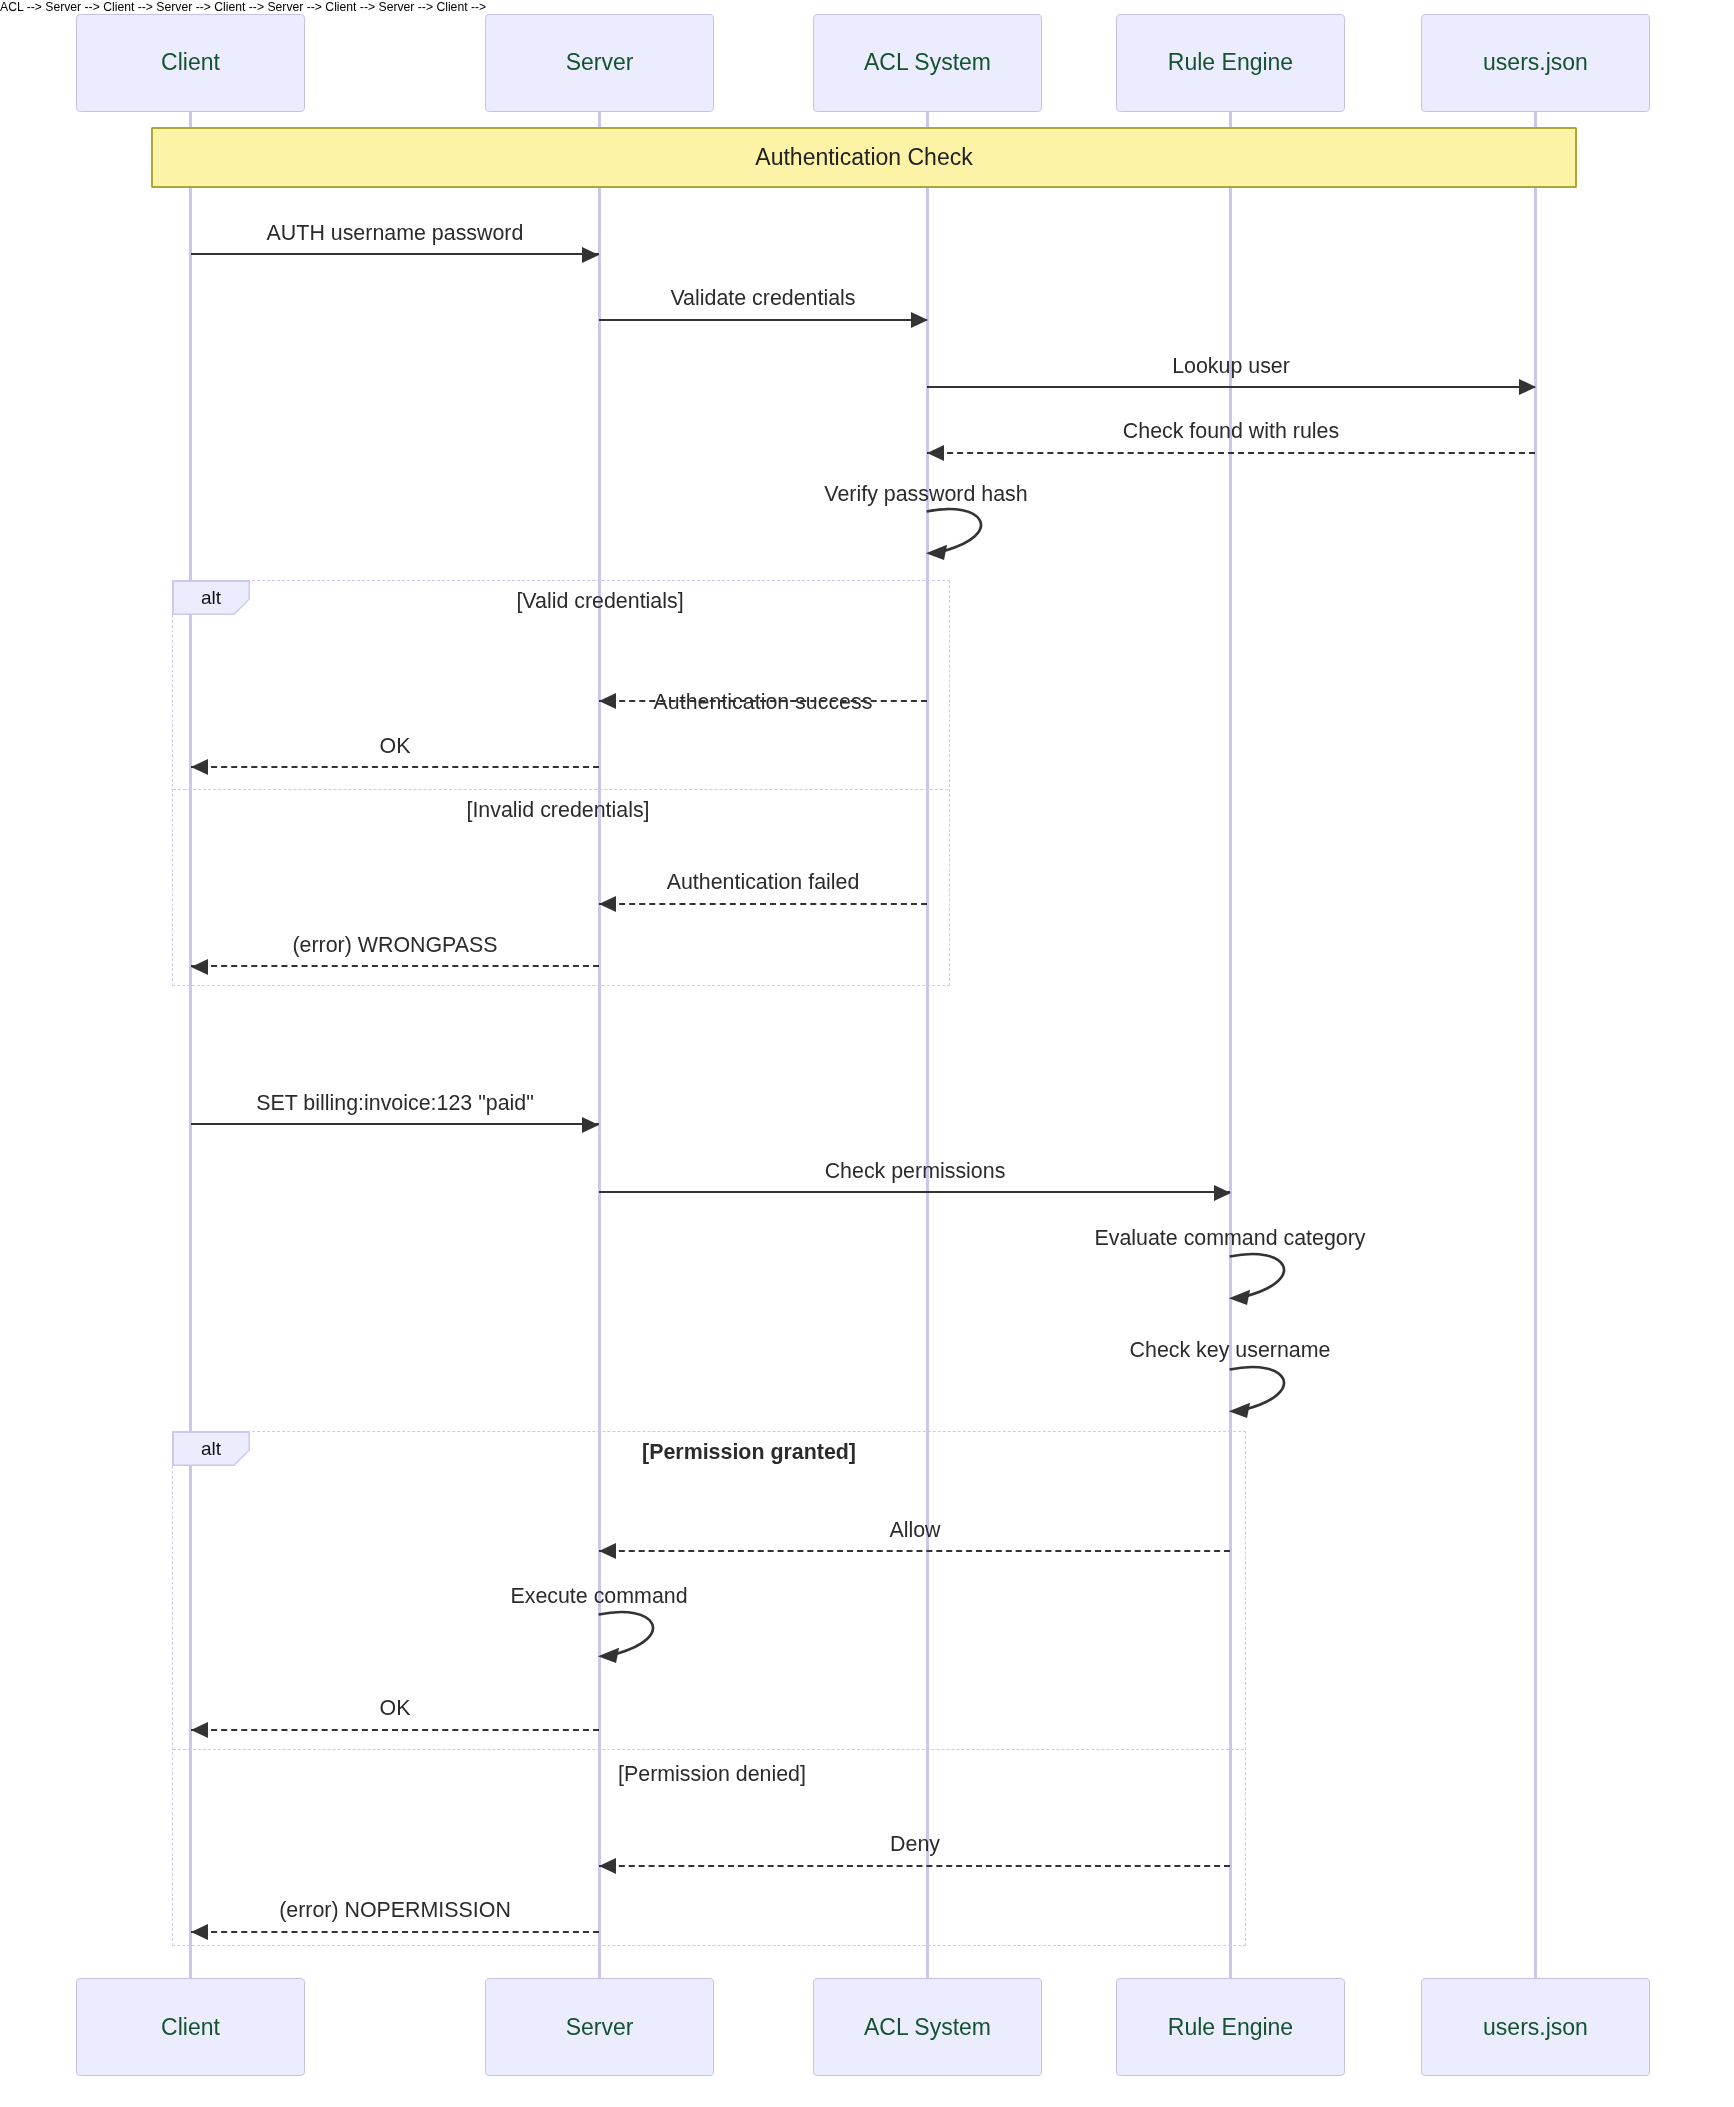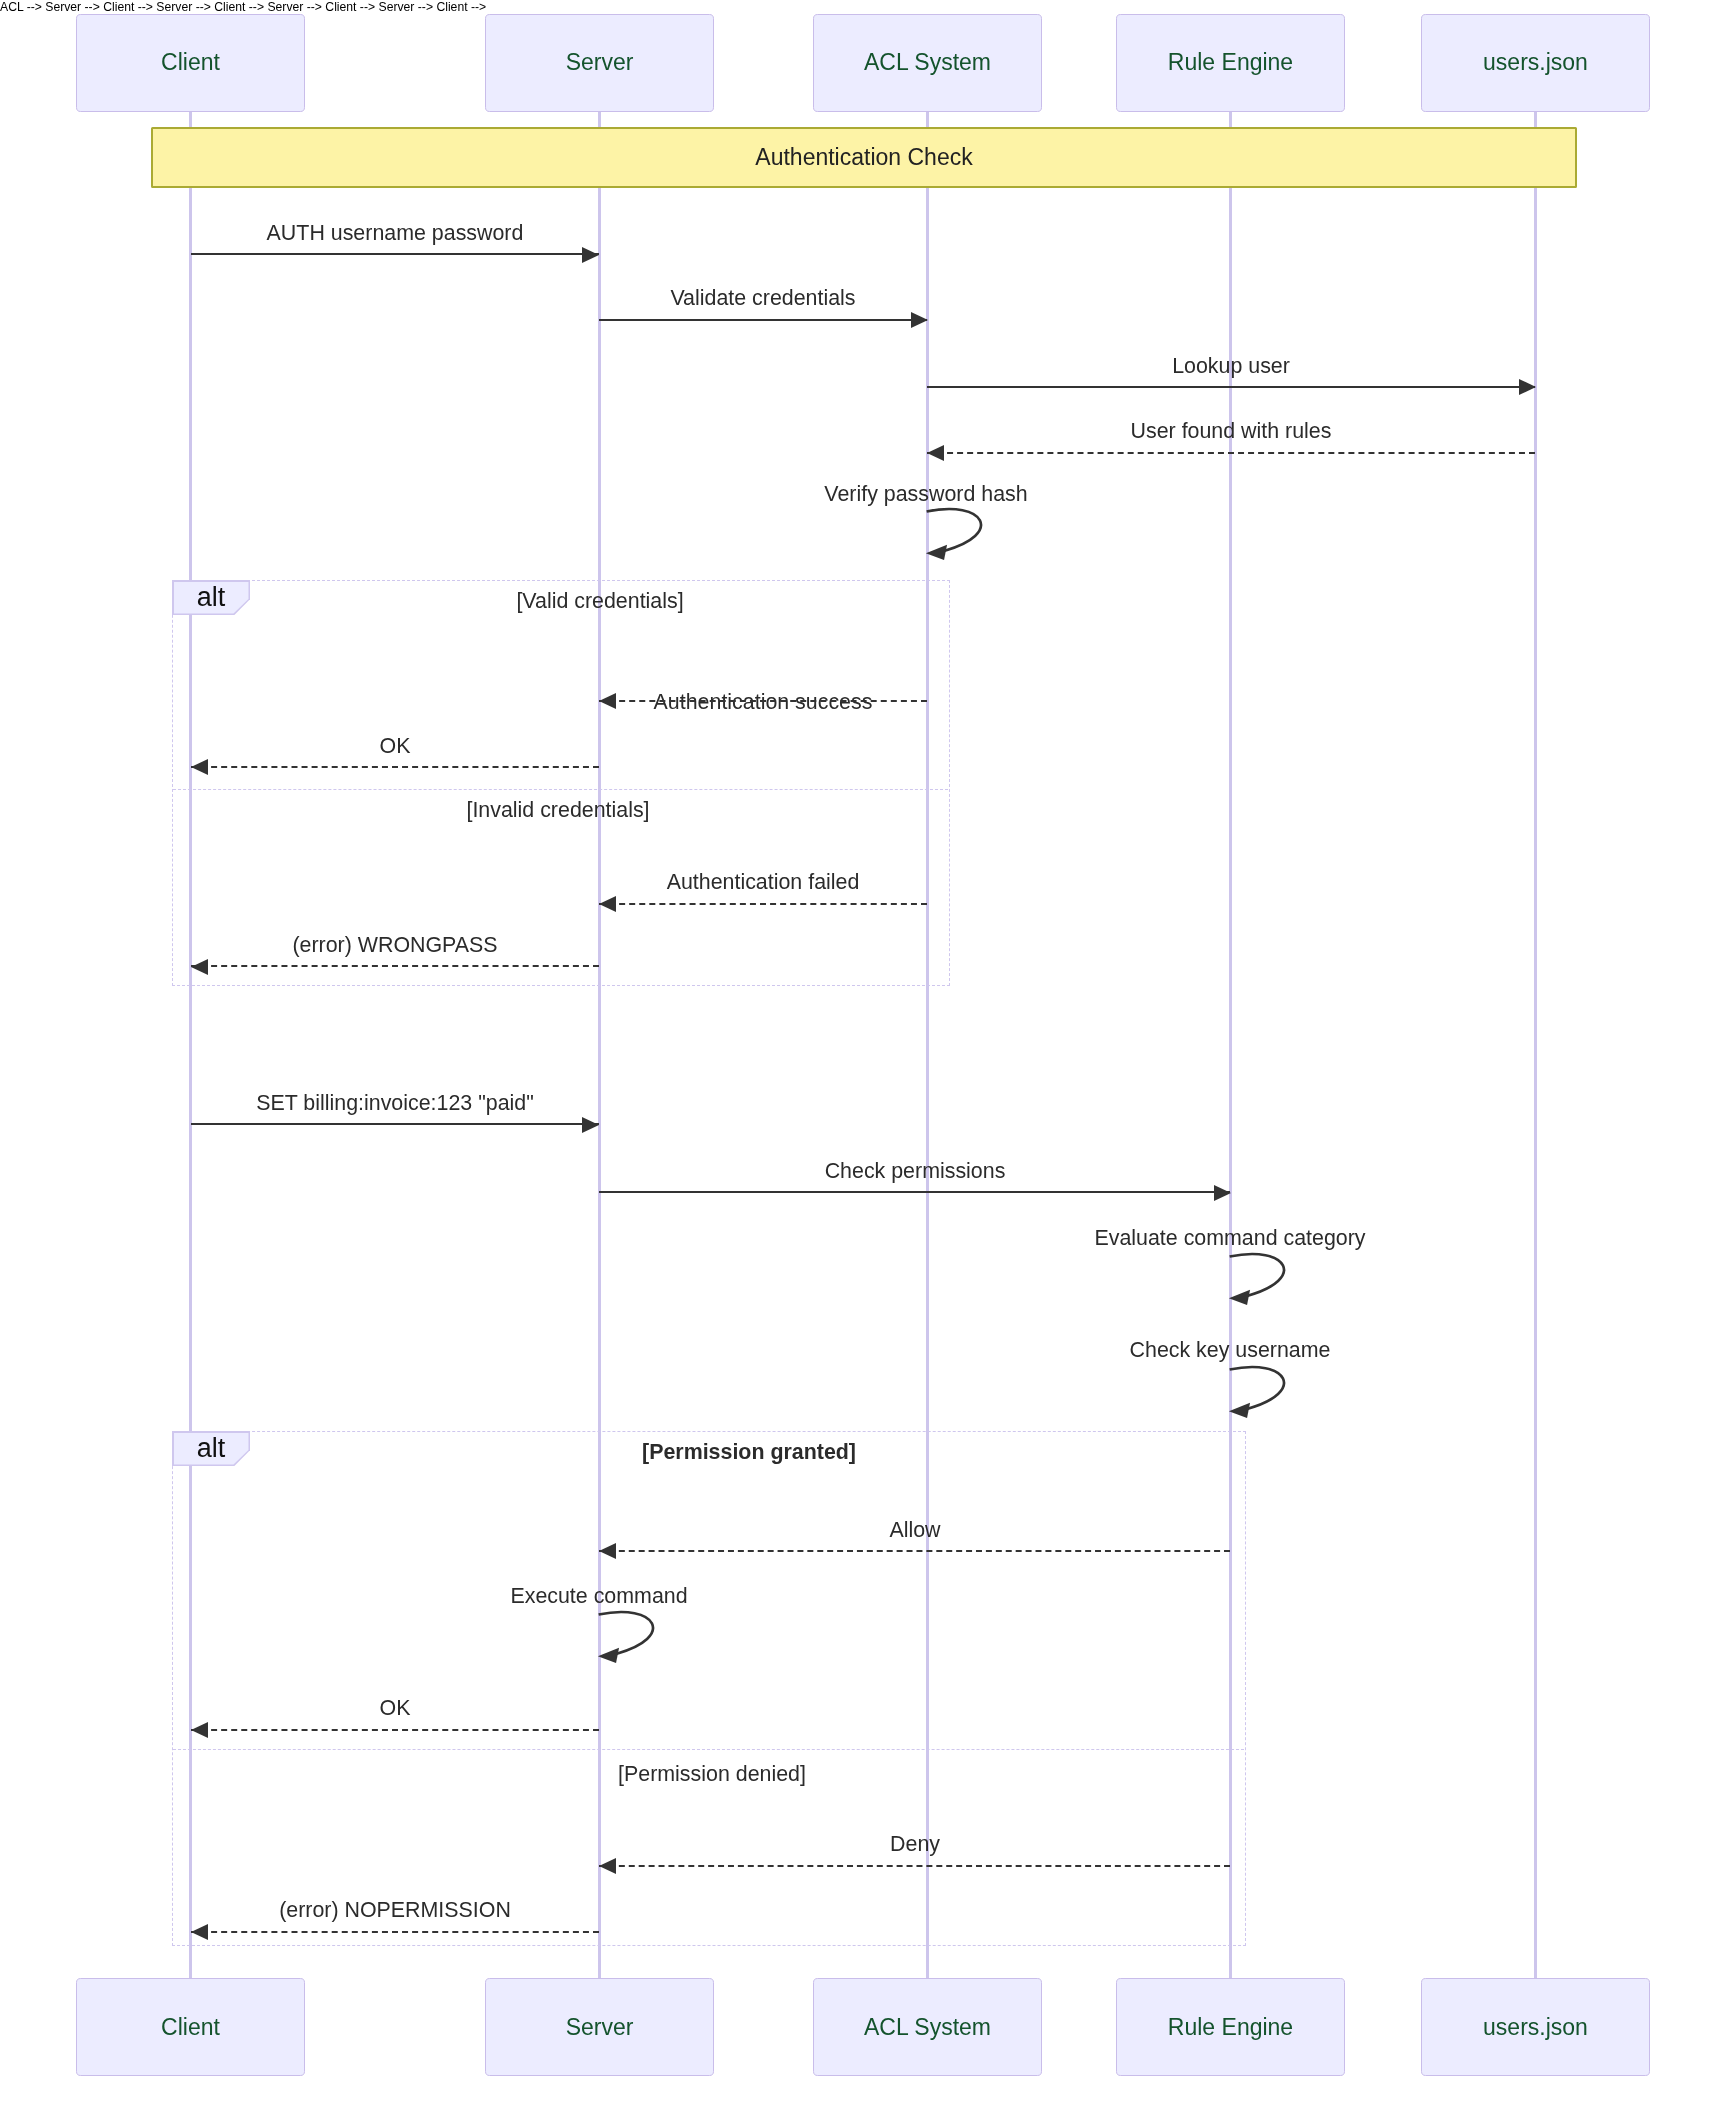--- a/index.html
+++ b/index.html
@@ -24,21 +24,21 @@
   .head-r{position:absolute;width:0;height:0;border-top:8.4px solid transparent;
           border-bottom:8.4px solid transparent;border-left:17px solid #333333;z-index:4;}
   .head-l{position:absolute;width:0;height:0;border-top:8.4px solid transparent;
           border-bottom:8.4px solid transparent;border-right:17px solid #333333;z-index:4;}
 
   .frame{position:absolute;border:1.5px dashed #CFC7EE;z-index:2;box-sizing:border-box;}
   .frame-tab{position:absolute;width:78px;height:35px;background:#CFC7EE;
              clip-path:polygon(0 0,100% 0,100% 55%,80% 100%,0 100%);z-index:3;}
   .frame-tab-inner{position:absolute;left:1.5px;top:1.5px;width:75px;height:32px;background:#ECECFF;
              clip-path:polygon(0 0,100% 0,100% 55%,80% 100%,0 100%);
-             display:flex;align-items:center;justify-content:center;font-size:27px;color:#111111;}
+             display:flex;align-items:center;justify-content:center;font-size:19px;color:#111111;}
   .divider{position:absolute;height:0;border-top:1.5px dashed #CFC7EE;z-index:2;}
 
   .selfloop{position:absolute;z-index:4;}
 </style>
 </head>
 <body>
 
 <div id="canvas">
 
   
@@ -79,21 +79,21 @@
   <div class="msg-label" style="left:763px;top:285px;">Validate credentials</div>
   <div class="line" style="left:599px;top:319px;width:328px;"></div>
   <div class="head-r" style="left:911px;top:312px;"></div>
 
   
   <div class="msg-label" style="left:1231px;top:353px;">Lookup user</div>
   <div class="line" style="left:927px;top:386px;width:608px;"></div>
   <div class="head-r" style="left:1519px;top:379px;"></div>
 
    ACL --&gt;
-  <div class="msg-label" style="left:1231px;top:418px;">User found with rules</div>
+  <div class="msg-label" style="left:1231px;top:418px;">Check found with rules</div>
   <div class="line dashed" style="left:927px;top:452px;width:608px;"></div>
   <div class="head-l" style="left:927px;top:445px;"></div>
 
   
   <div class="msg-label" style="left:926px;top:481px;">Verify password hash</div>
   <svg class="selfloop" style="left:924px;top:507px;" width="84" height="53" viewBox="0 0 110 70">
     <path d="M 3 6 C 80 -10, 106 36, 26 58" fill="none" stroke="#333333" stroke-width="3.5"></path>
     <polygon points="2,61 30,50 26,70" fill="#333333"></polygon>
   </svg>
 

